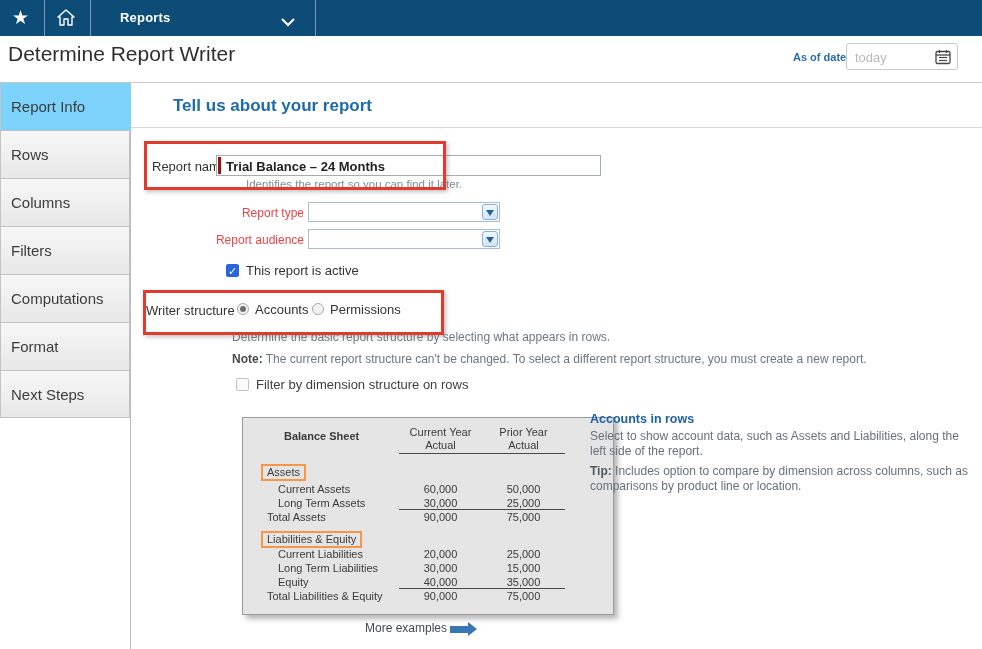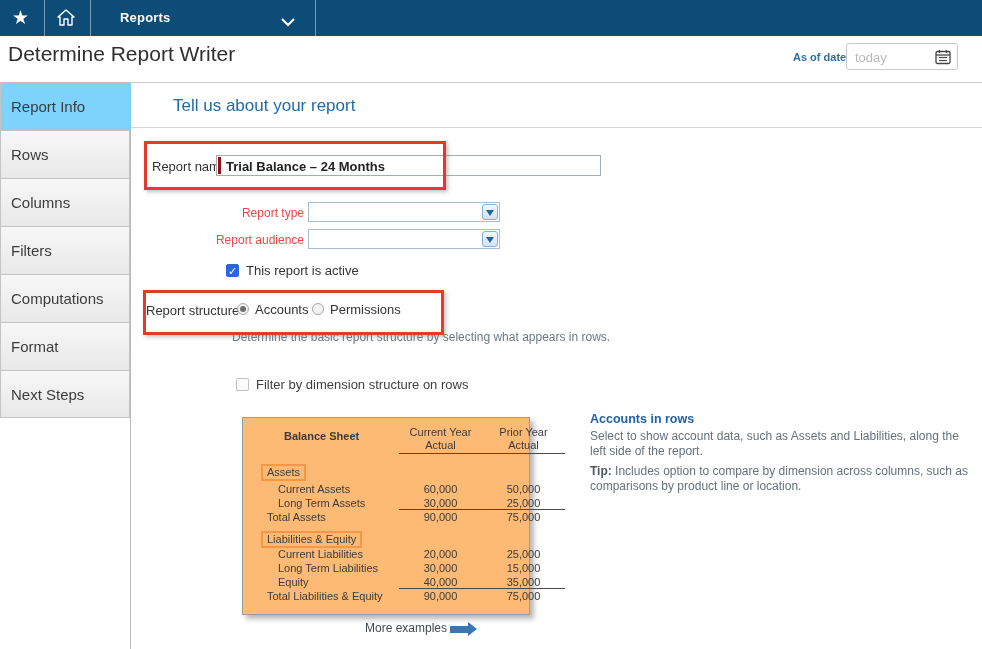--- a/index.html
+++ b/index.html
@@ -24,21 +24,21 @@
 
   
   .sidebar { position:absolute; left:0; top:82px; width:131px; height:567px; border-right:1px solid #b9b9b9; background:#fff; }
   .side-item { position:relative; width:130px; height:48px; line-height:47px; padding-left:10px; font-size:15px; color:#3c3c3c;
                background:linear-gradient(#f7f7f7,#e8e8e8); border:1px solid #c3c3c3; border-bottom:none; cursor:pointer; }
   .side-item:last-of-type { border-bottom:1px solid #c3c3c3; }
   .side-item.active { width:131px; background:#7dd3fc; border-right:none; z-index:2; }
 
   
   .band { position:absolute; left:131px; top:82px; width:851px; height:46px; background:#fff; border-top:1px solid #c9c9c9; border-bottom:1px solid #d8d8d8; }
-  .band h2 { position:absolute; left:42px; top:13px; font-size:17px; font-weight:normal; color:var(--accent,#1e6ba8); }
+  .band h2 { position:absolute; left:42px; top:13px; font-size:17px; font-weight:bold; color:var(--accent,#1e6ba8); }
 
   
   .lbl { position:absolute; font-size:13px; color:#333; }
   .lbl-sm { position:absolute; font-size:12px; color:#ef4444; text-align:right; }
   .txt-input { position:absolute; left:216px; top:155px; width:385px; height:21px; border:1px solid #a5acb2; background:#fff;font-weight:bold; }
   .txt-input .val { position:absolute; left:9px; top:3px; font-size:13px; color:#222; white-space:nowrap; }
   .req-bar { position:absolute; left:1px; top:1px; width:3px; height:17px; background:#991111; }
   .helper { position:absolute; font-size:11.5px; color:#7e8e9b; }
 
   .ddl { position:absolute; width:192px; height:20px; border:1px solid #a6bdd4; background:#fff; }
@@ -54,21 +54,21 @@
   .radio { position:absolute; width:12px; height:12px; border:1px solid #a9a9a9; border-radius:50%; background:#f2f2f2; }
   .radio.sel::after { content:""; position:absolute; left:2px; top:2px; width:6px; height:6px; border-radius:50%; background:#6e6e6e; }
 
   .note-line { position:absolute; font-size:12px; color:#6b7884; }
   .note-line b { color:#4a4a4a; }
 
   
   .redbox { position:absolute; border:3px solid var(--annotation,#e23b2e); box-shadow:2px 2px 4px rgba(120,120,120,.45); pointer-events:none; z-index:5; }
 
   
-  .panel { position:absolute; left:242px; top:417px; width:288px; height:198px; background:#fdba74; border:1px solid #9b9b9b;
+  .panel { position:absolute; left:242px; top:417px; width:372px; height:198px; background:#e5e5e5; border:1px solid #9b9b9b;
            box-shadow:4px 4px 5px rgba(0,0,0,.28); font-size:11px; color:#3b3b3b; }
   .panel .title { position:absolute; left:41px; top:12px; font-weight:bold; font-size:11px; }
   .hcell { position:absolute; width:83px; text-align:center; line-height:13px; border-bottom:1px solid #4a4a4a; padding-bottom:1px; }
   .trow { position:absolute; left:0; width:326px; height:14px; }
   .trow .rl { position:absolute; left:24px; top:0; white-space:nowrap; }
   .trow .rl.ind { left:35px; }
   .trow .v1 { position:absolute; left:156px; width:83px; text-align:center; }
   .trow .v2 { position:absolute; left:239px; width:83px; text-align:center; }
   .trow.u .v1, .trow.u .v2 { border-bottom:1px solid #4a4a4a; height:13px; }
   .sec-box { display:inline-block; border:2px solid var(--highlight,#f79646); padding:0 4px 1px 4px; margin-left:-6px; }
@@ -135,40 +135,42 @@
 
   <div class="band">
     <h2>Tell us about your report</h2>
   </div>
 
   <div class="lbl" style="left:152px; top:159px;">Report name</div>
   <div class="txt-input">
     <span class="req-bar"></span>
     <span class="val">Trial Balance – 24 Months</span>
   </div>
+  <div class="helper" style="left:246px; top:178px;">Identifies the report so you can find it later.</div>
 
   <div class="lbl-sm" style="left:170px; top:206px; width:134px;">Report type</div>
   <div class="ddl" style="left:308px; top:202px;">
     <span class="ddl-btn"></span>
   </div>
   <div class="lbl-sm" style="left:170px; top:233px; width:134px;">Report audience</div>
   <div class="ddl" style="left:308px; top:229px;">
     <span class="ddl-btn"></span>
   </div>
 
   <span class="cbx checked" style="left:226px; top:264px;">✓</span>
   <div class="lbl" style="left:246px; top:263px;">This report is active</div>
 
-  <div class="lbl" style="left:146px; top:303px;">Report structure</div>
+  <div class="lbl" style="left:146px; top:303px;">Writer structure</div>
   <span class="radio sel" style="left:237px; top:303px;"></span>
   <div class="lbl" style="left:255px; top:302px;">Accounts</div>
   <span class="radio" style="left:312px; top:303px;"></span>
   <div class="lbl" style="left:330px; top:302px;">Permissions</div>
 
   <div class="note-line" style="left:232px; top:330px;">Determine the basic report structure by selecting what appears in rows.</div>
+  <div class="note-line" style="left:232px; top:352px;"><b>Note:</b><span> The current report structure can't be changed. To select a different report structure, you must create a new report.</span></div>
 
   <span class="cbx empty" style="left:236px; top:378px;"></span>
   <div class="lbl" style="left:256px; top:377px; color:#3f3f3f;">Filter by dimension structure on rows</div>
 
   <div class="redbox" style="left:144px; top:141px; width:302px; height:49px;"></div>
   <div class="redbox" style="left:143px; top:290px; width:301px; height:45px;"></div>
 
   <div class="panel">
     <div class="title">Balance Sheet</div>
     <div class="hcell" style="left:156px; top:8px;">

